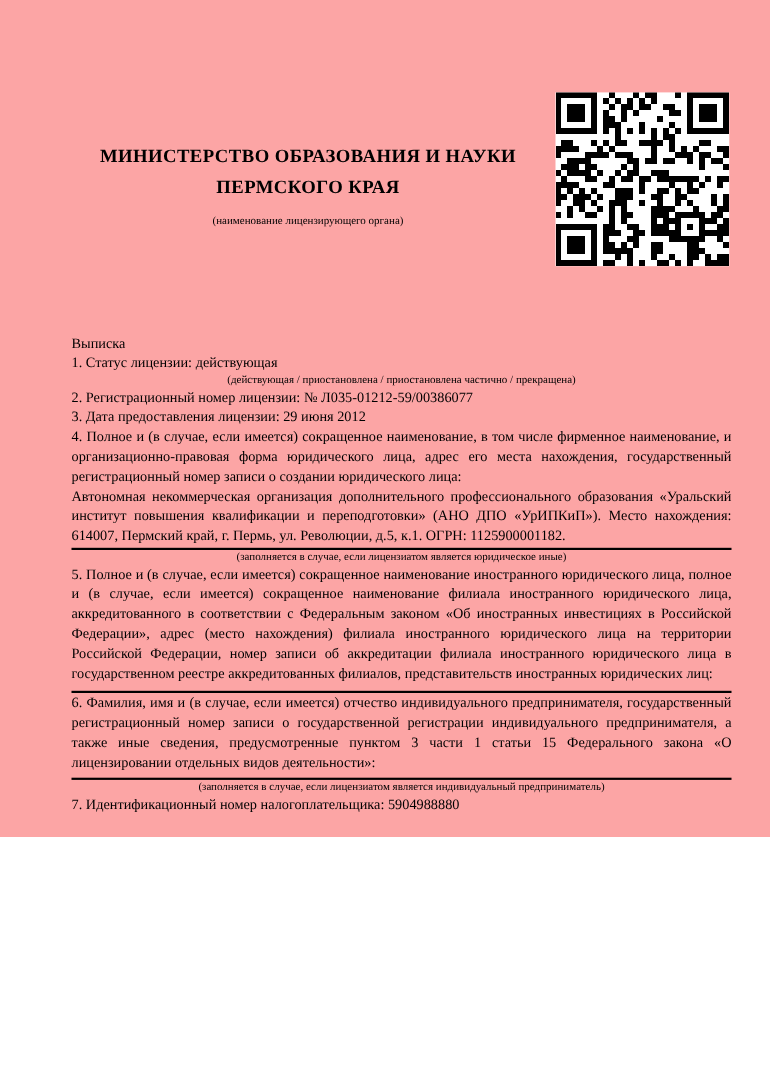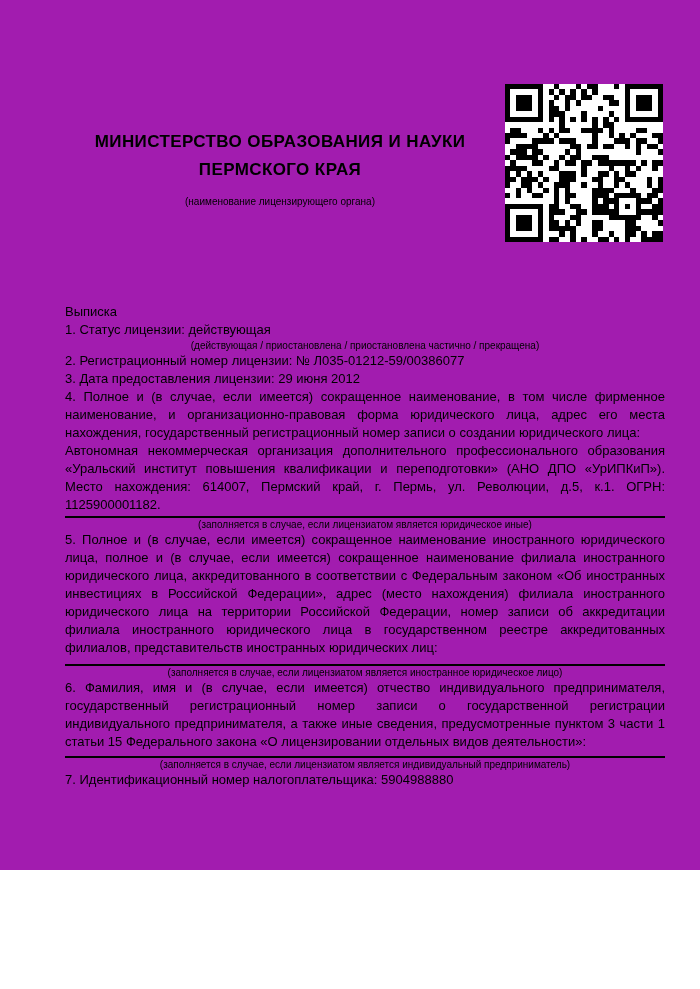--- a/index.html
+++ b/index.html
@@ -3,24 +3,24 @@
 <meta charset="utf-8">
 <style>
   html, body {
     margin: 0;
     padding: 0;
     background: #ffffff;
   }
   .page {
     position: relative;
     width: 700px;
-    height: 870px;
-    background: #a21caf;
+    height: 761px;
+    background: #fca5a5;
     color: #000000;
-    font-family: Liberation Sans, sans-serif;
+    font-family: Liberation Serif, serif;
     overflow: hidden;
   }
 
   
   .header-block {
     position: absolute;
     top: 128px;
     left: 60px;
     width: 440px;
     text-align: center;
@@ -527,21 +527,20 @@
 
     <p class="mt-i3">3. Дата предоставления лицензии: 29 июня 2012</p>
 
     <p class="just mt-i4">4. Полное и (в случае, если имеется) сокращенное наименование, в том числе фирменное наименование, и организационно-правовая форма юридического лица, адрес его места нахождения, государственный регистрационный номер записи о создании юридического лица:</p>
     <p class="just">Автономная некоммерческая организация дополнительного профессионального образования «Уральский институт повышения квалификации и переподготовки» (АНО ДПО «УрИПКиП»). Место нахождения: 614007, Пермский край, г. Пермь, ул. Революции, д.5, к.1. ОГРН: 1125900001182.</p>
     <div class="fill-line mt-hr4"></div>
     <div class="caption">(заполняется в случае, если лицензиатом является юридическое иные)</div>
 
     <p class="just mt-i5">5. Полное и (в случае, если имеется) сокращенное наименование иностранного юридического лица, полное и (в случае, если имеется) сокращенное наименование филиала иностранного юридического лица, аккредитованного в соответствии с Федеральным законом «Об иностранных инвестициях в Российской Федерации», адрес (место нахождения) филиала иностранного юридического лица на территории Российской Федерации, номер записи об аккредитации филиала иностранного юридического лица в государственном реестре аккредитованных филиалов, представительств иностранных юридических лиц:</p>
     <div class="fill-line mt-hr5"></div>
-    <div class="caption">(заполняется в случае, если лицензиатом является иностранное юридическое лицо)</div>
 
     <p class="just mt-i6">6. Фамилия, имя и (в случае, если имеется) отчество индивидуального предпринимателя, государственный регистрационный номер записи о государственной регистрации индивидуального предпринимателя, а также иные сведения, предусмотренные пунктом 3 части 1 статьи 15 Федерального закона «О лицензировании отдельных видов деятельности»:</p>
     <div class="fill-line mt-hr6"></div>
     <div class="caption">(заполняется в случае, если лицензиатом является индивидуальный предприниматель)</div>
 
     <p class="mt-i7">7. Идентификационный номер налогоплательщика: 5904988880</p>
 
   </div>
 
   <div class="page-number">1</div>

